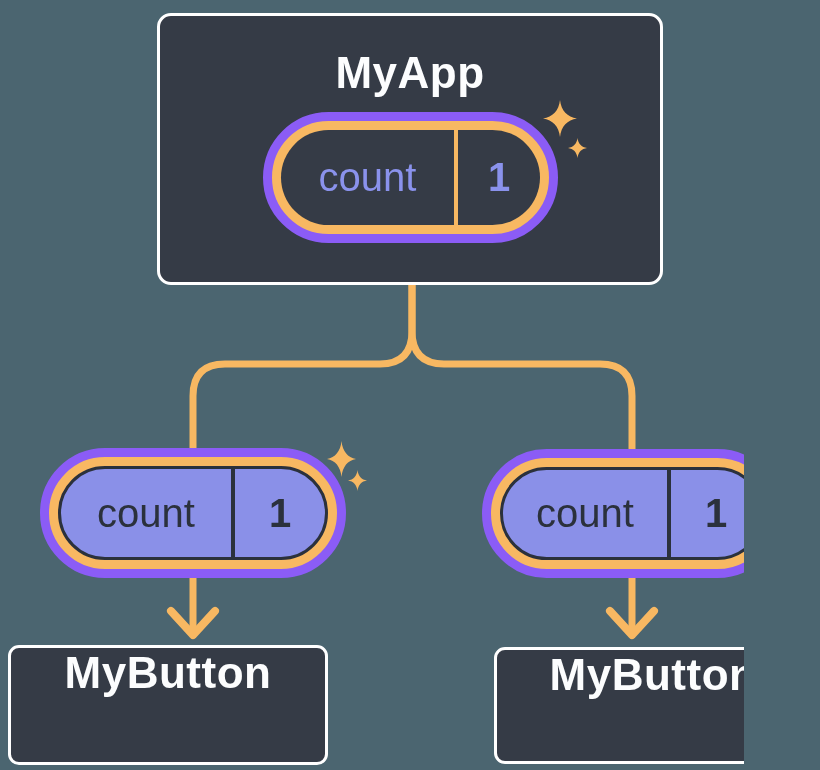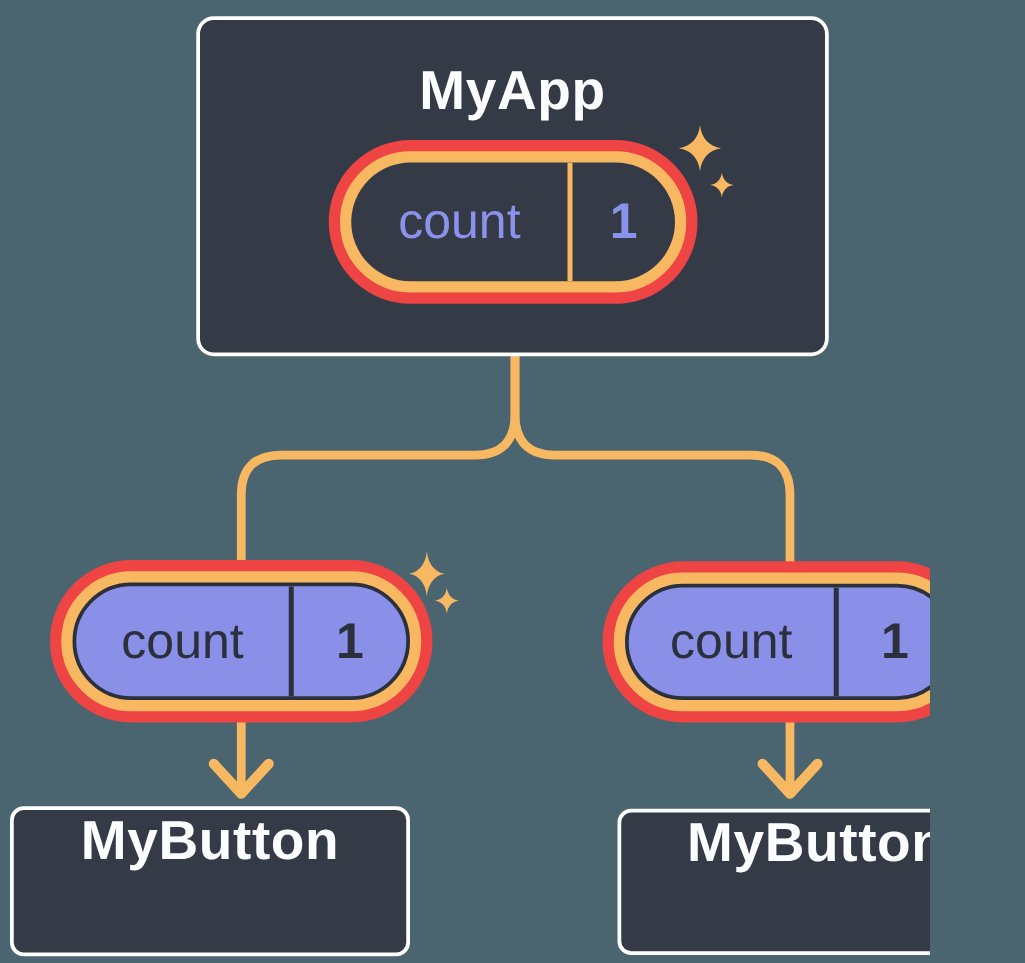--- a/index.html
+++ b/index.html
@@ -33,21 +33,21 @@
     display: flex;
     justify-content: center;
     border-radius: 11px;
   }
   #mybutton-box-left  { left: 8px;   top: 645px; width: 320px; height: 120px; }
   #mybutton-box-right { left: 494px; top: 647px; width: 318px; height: 117px; }
 
   
   .pill {
     position: absolute;
-    border: 9px solid #ef4444;
+    border: 9px solid #8b5cf6;
     background: #F8B862;
     border-radius: 999px;
     padding: 9px;
   }
   .pill-core {
     height: 100%;
     border-radius: 999px;
     display: flex;
     overflow: hidden;
     align-items: stretch;

